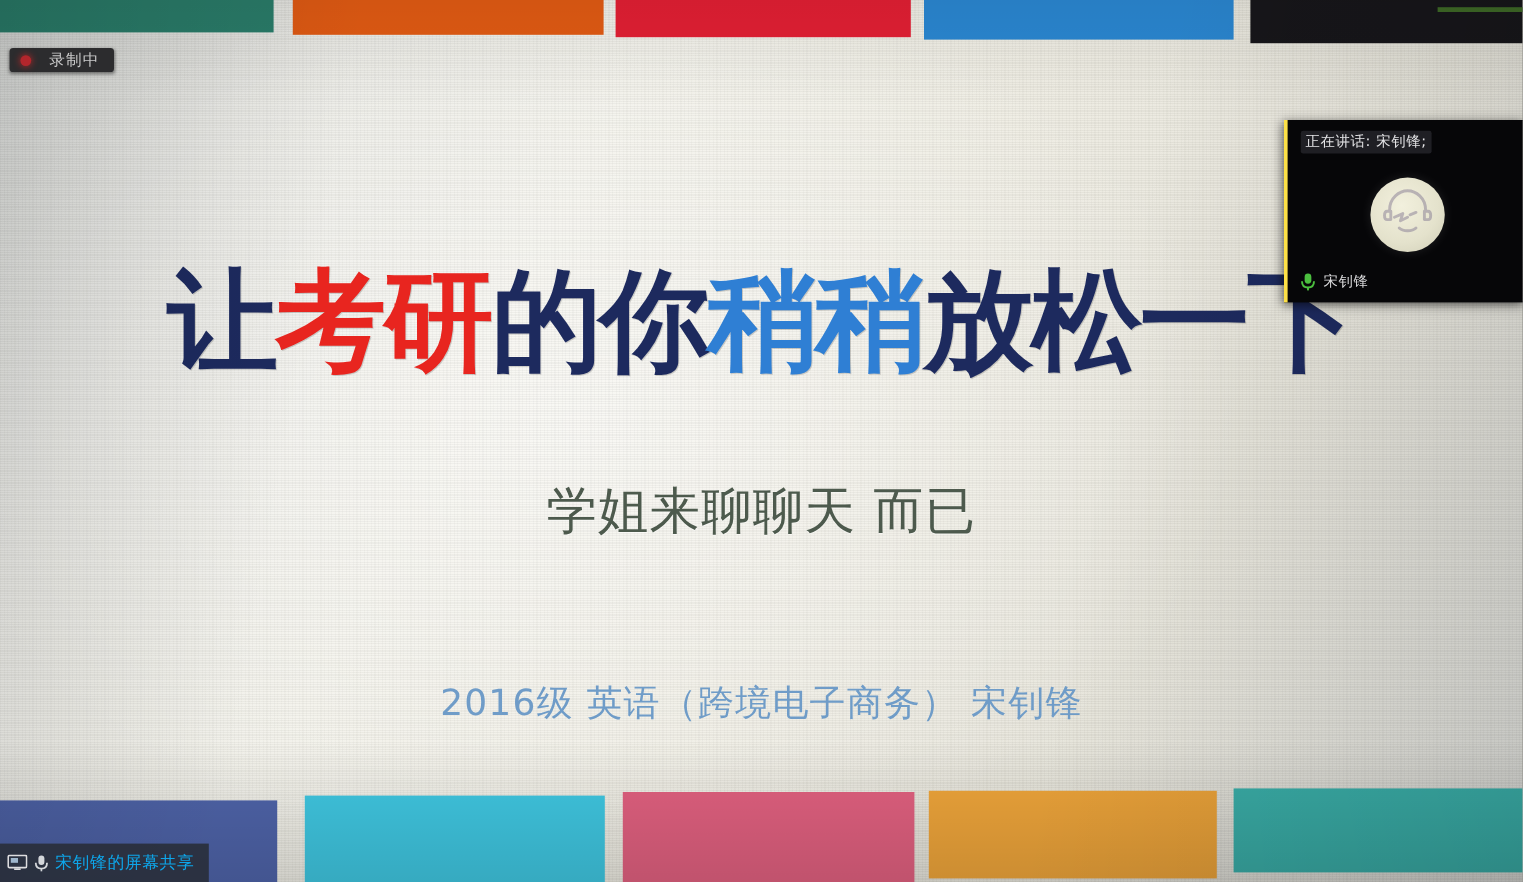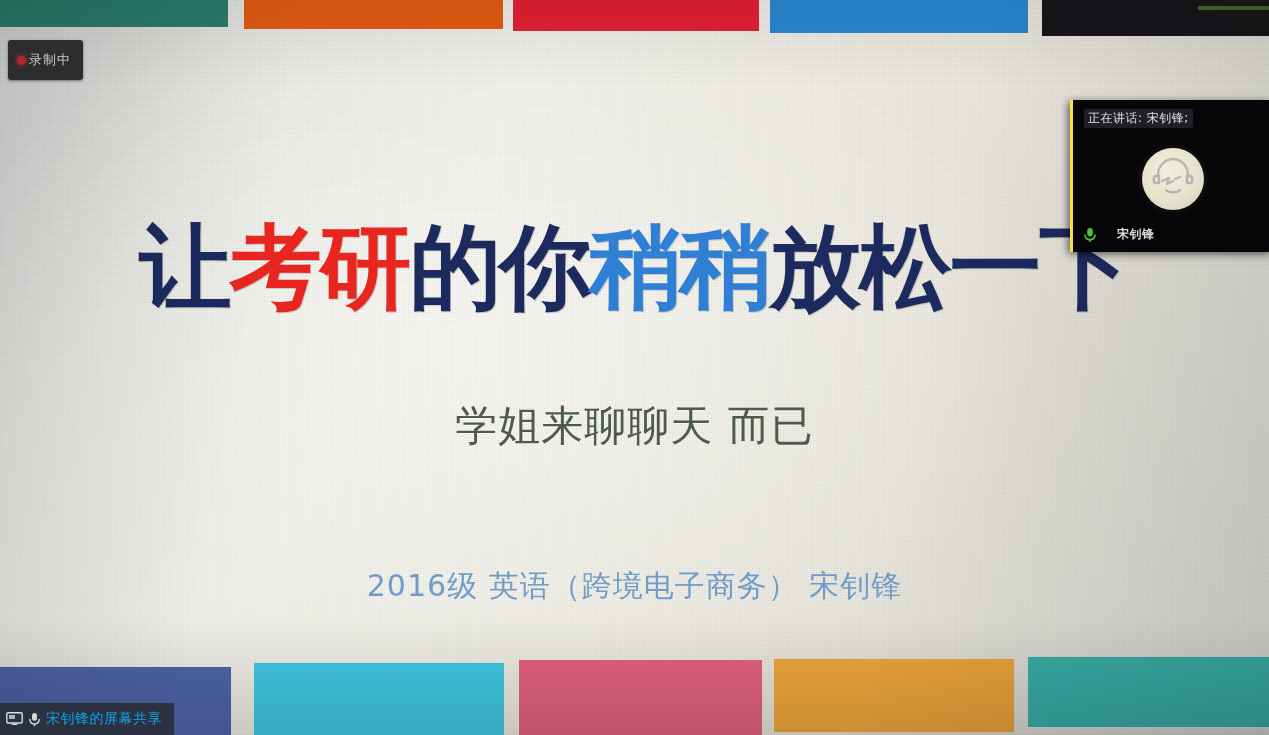--- a/index.html
+++ b/index.html
@@ -95,24 +95,24 @@
     font-size: 30px;
     color: #6f9cc8;
     letter-spacing: 1px;
   }
 
   
   #recording-badge {
     position: absolute;
     left: 8px;
     top: 40px;
-    height: 40px;
+    height: 20px;
     display: flex;
     align-items: center;
-    gap: 3px;
+    gap: 15px;
     padding: 0 12px 0 9px;
     background: #2c2c2e;
     border-radius: 3px;
     box-shadow: 0 1px 3px rgba(0,0,0,0.45);
   }
   #recording-badge .rec-dot {
     width: 9px;
     height: 9px;
     border-radius: 50%;
     background: #b3262c;
@@ -159,22 +159,21 @@
     box-shadow: 0 0 10px rgba(255,255,255,0.10);
     overflow: hidden;
   }
   #avatar svg { display: block; opacity: 0.45; }
   #panel-participant {
     position: absolute;
     left: 10px;
     bottom: 9px;
     display: flex;
     align-items: center;
-    gap: 20px;
-    font-weight: bold;
+    gap: 6px;
   }
   #panel-participant .name {
     font-size: 12px;
     color: #dcdcde;
     letter-spacing: 0.5px;
   }
 
   
   #share-status {
     position: absolute;

